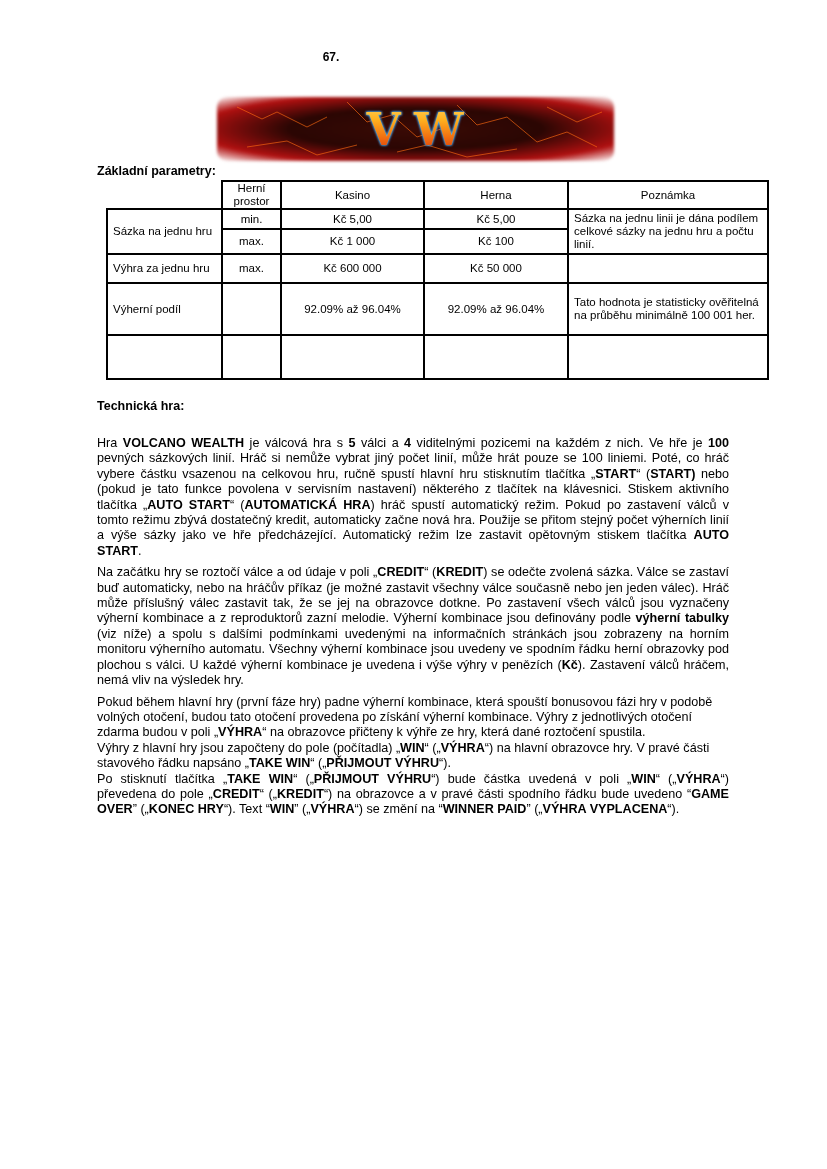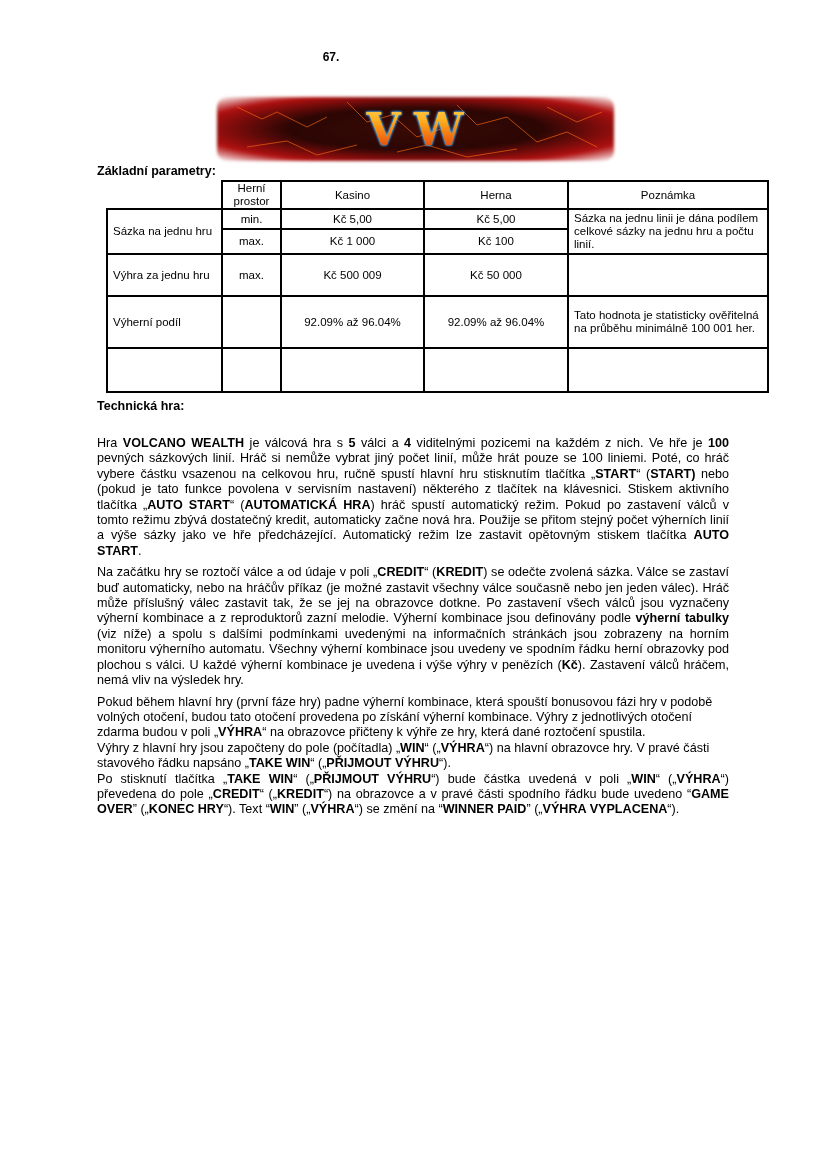--- a/index.html
+++ b/index.html
@@ -75,24 +75,24 @@
     <td class="c">min.</td>
     <td class="c">Kč 5,00</td>
     <td class="c">Kč 5,00</td>
     <td rowspan="2">Sázka na jednu linii je dána podílem celkové sázky na jednu hru a počtu linií.</td>
   </tr>
   <tr style="height:25px">
     <td class="c">max.</td>
     <td class="c">Kč 1 000</td>
     <td class="c">Kč 100</td>
   </tr>
-  <tr style="height:42px">
+  <tr style="height:29px">
     <td>Výhra za jednu hru</td>
     <td class="c">max.</td>
-    <td class="c">Kč 500 009</td>
+    <td class="c">Kč 600 000</td>
     <td class="c">Kč 50 000</td>
     <td></td>
   </tr>
   <tr style="height:52px">
     <td>Výherní podíl</td>
     <td class="c"></td>
     <td class="c">92.09% až 96.04%</td>
     <td class="c">92.09% až 96.04%</td>
     <td>Tato hodnota je statisticky ověřitelná na průběhu minimálně 100 001 her.</td>
   </tr>

